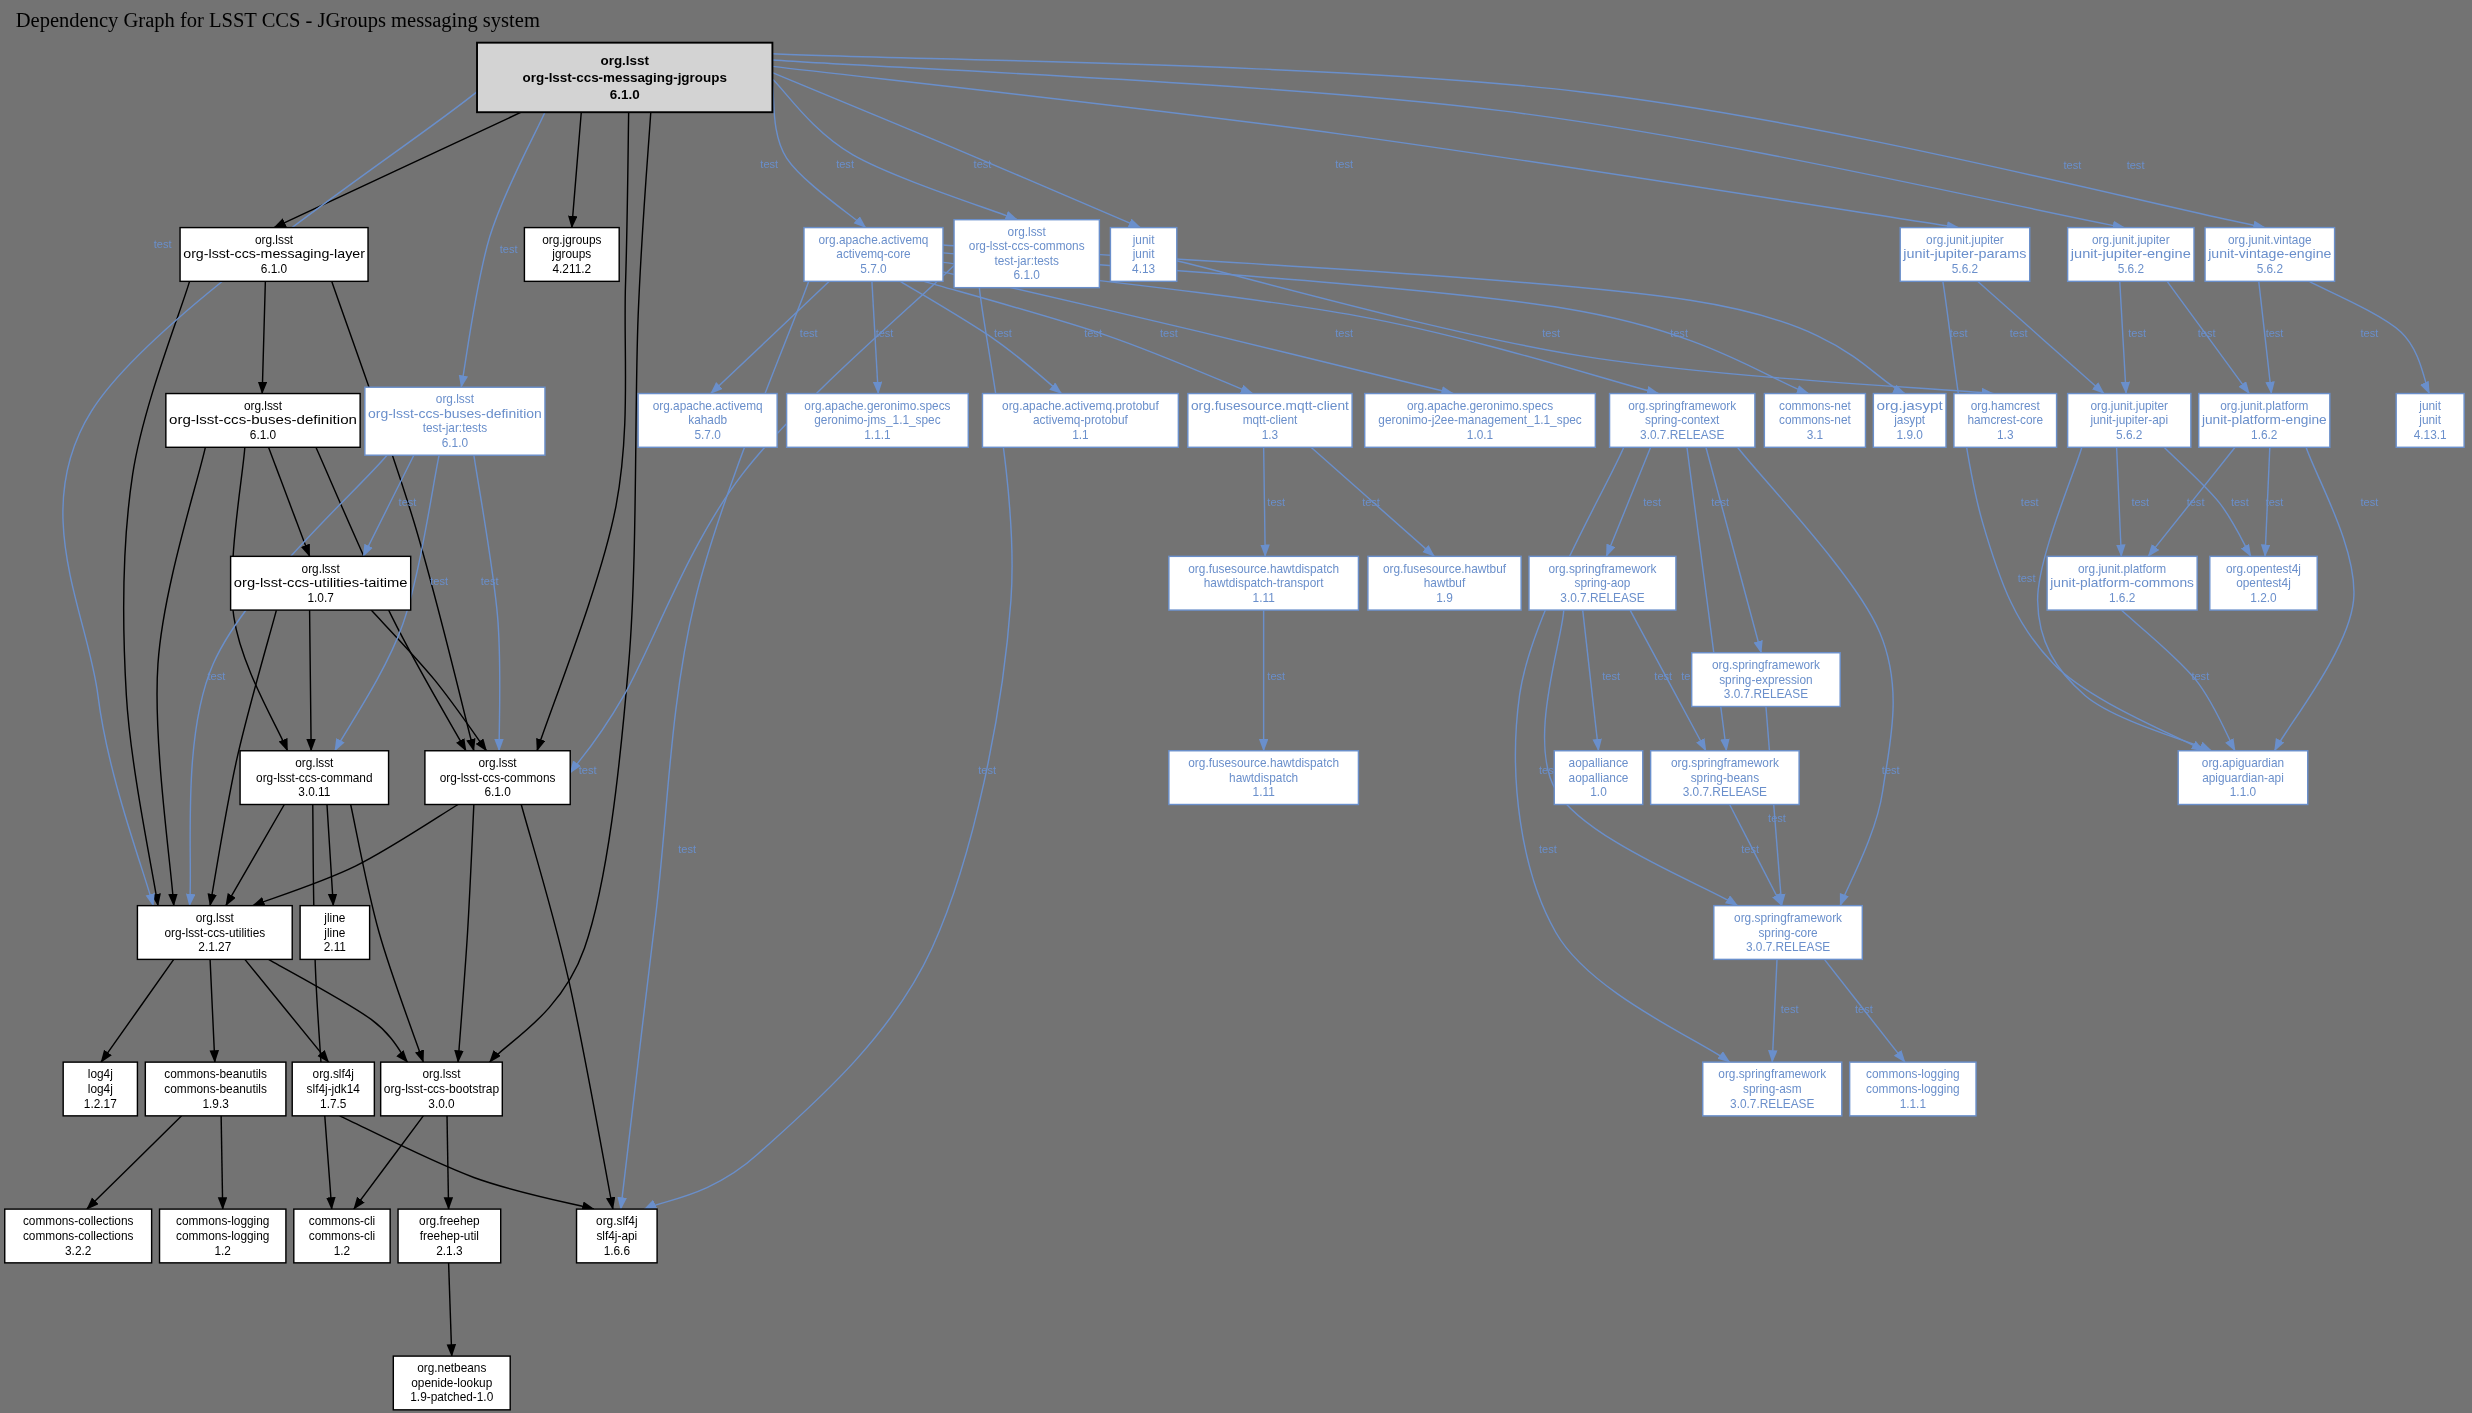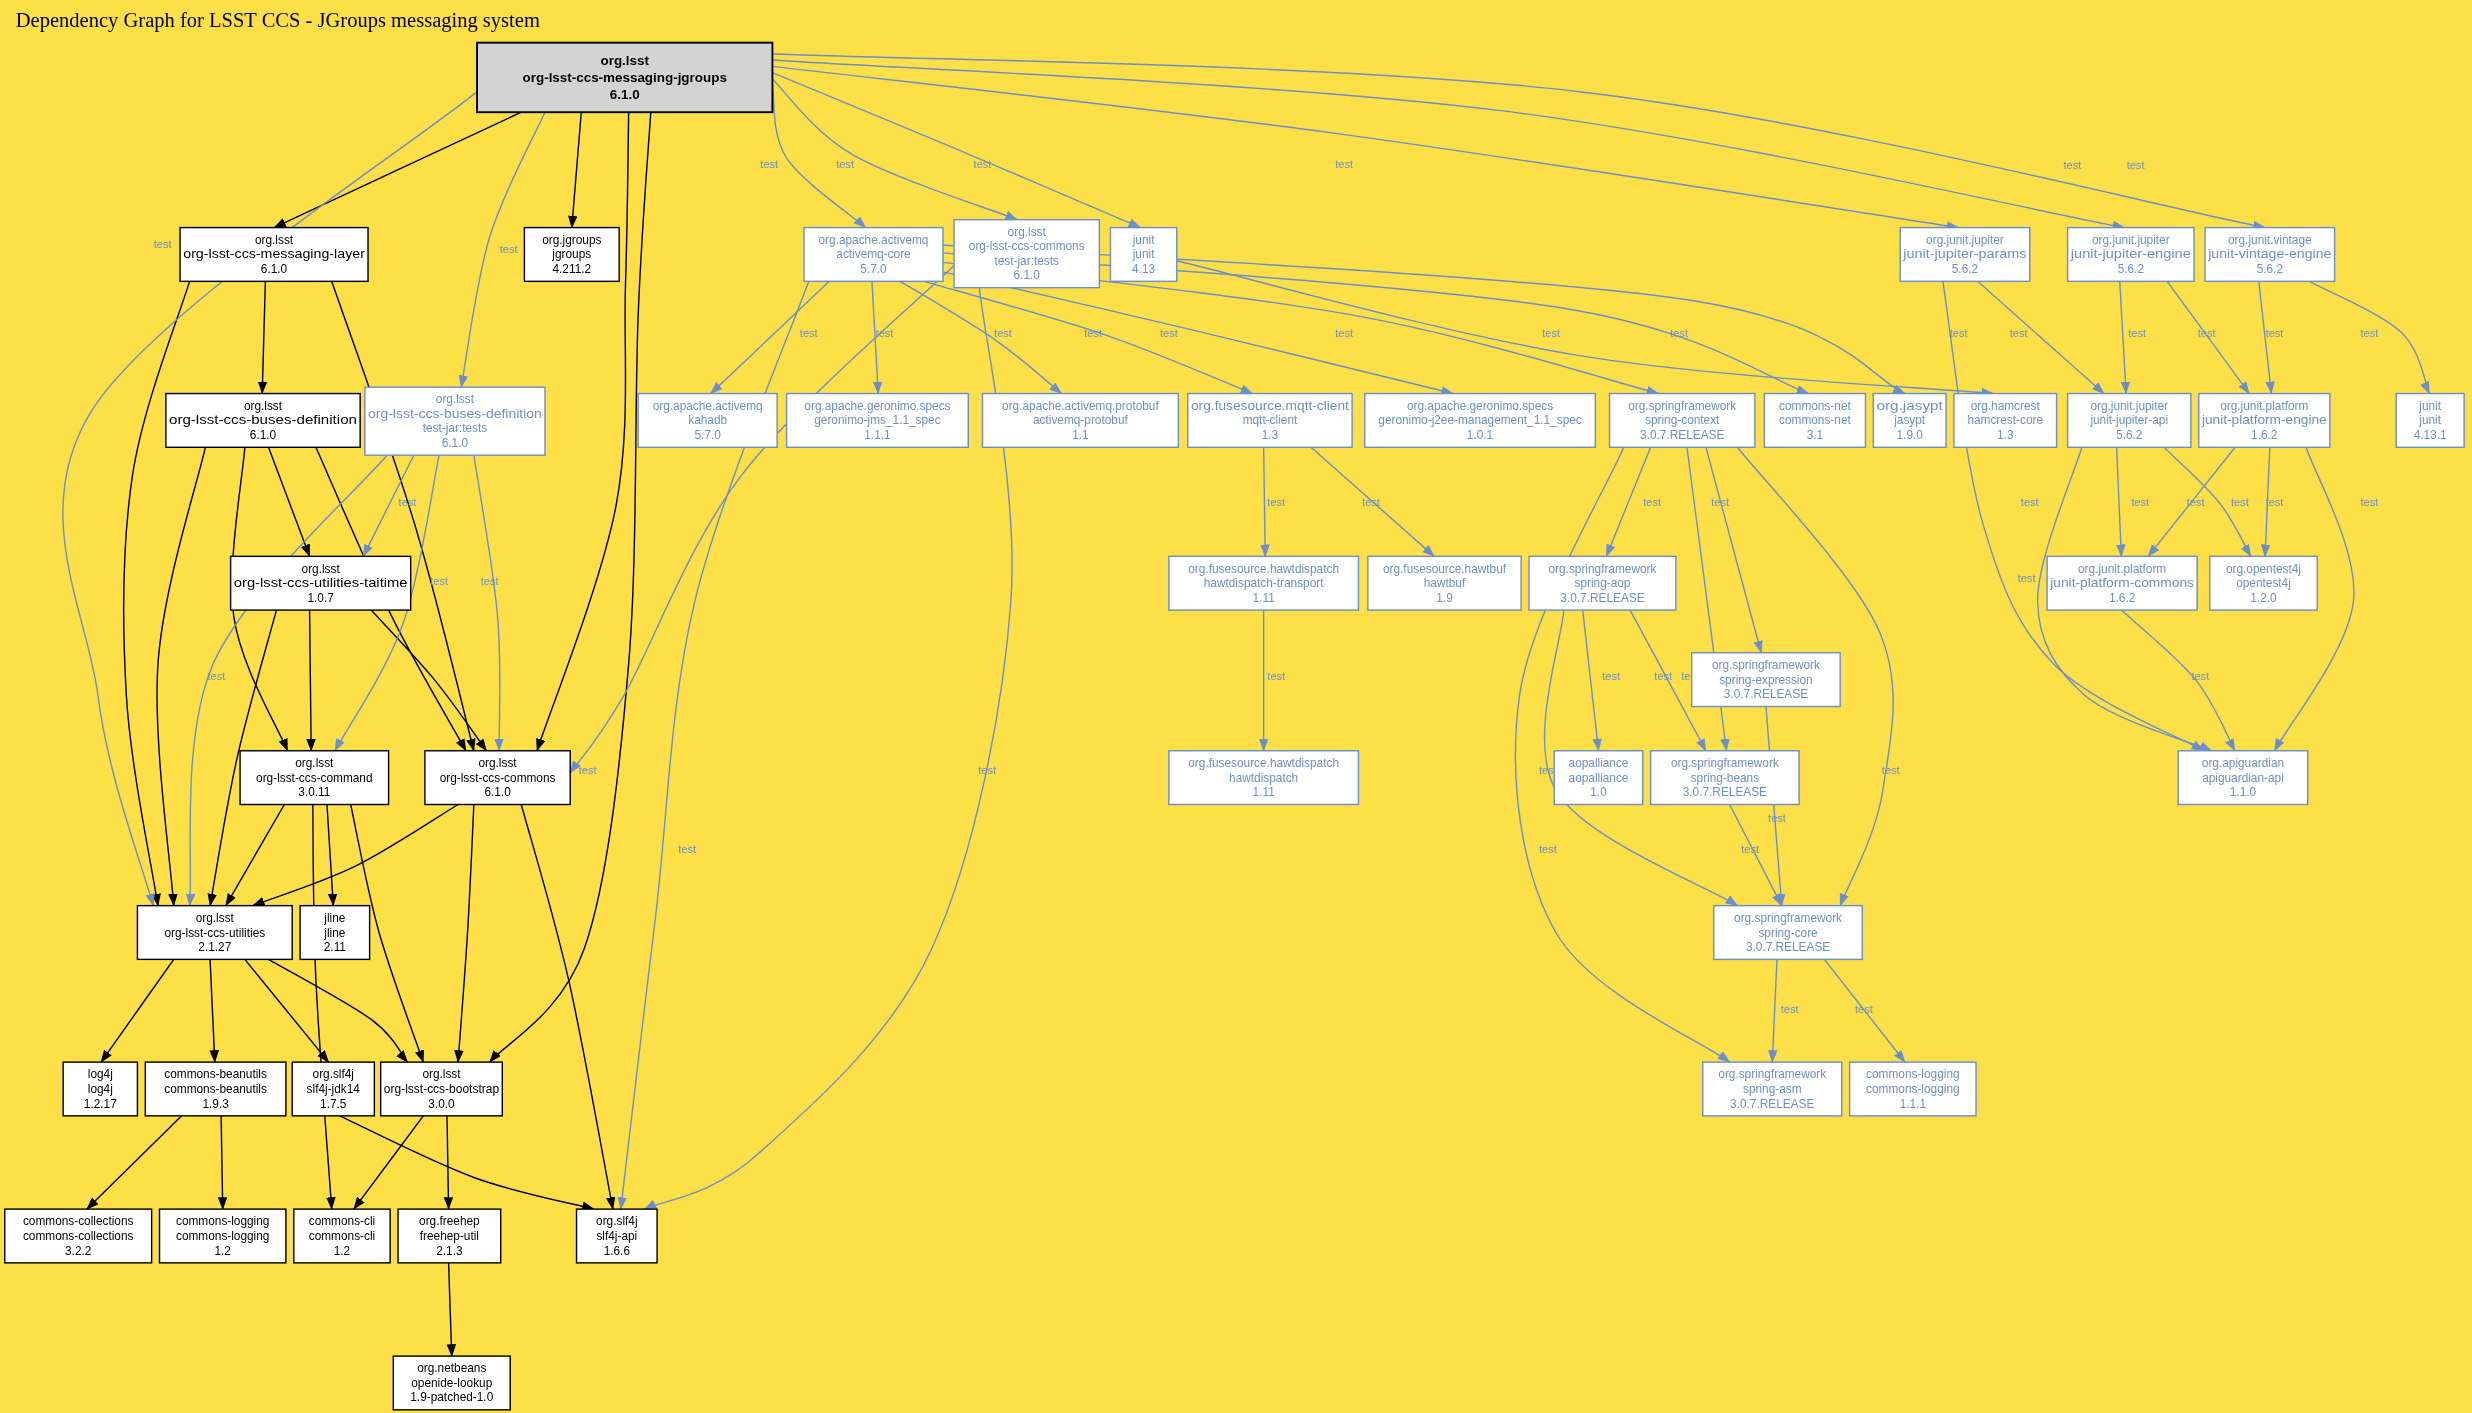--- a/index.html
+++ b/index.html
@@ -1,16 +1,16 @@
 <!DOCTYPE html>
 <html><head>
 <meta charset="utf-8">
 <style>
   html,body{margin:0;padding:0;background:#ffffff;}
-  .page{width:2472px;height:1413px;overflow:hidden;background:#fde047;position:relative;}
+  .page{width:2472px;height:1413px;overflow:hidden;background:#737373;position:relative;}
   svg{display:block;}
   .graph-title{font-family:"Liberation Serif", serif;}
   .node-label,.edge-label{font-family:"Liberation Sans","DejaVu Sans",sans-serif;}
 </style>
 </head>
 <body>
 
 <div class="page">
   <svg id="graph-svg" width="2472" height="1413" viewBox="0 0 1565 894" preserveAspectRatio="none">
     <defs>

